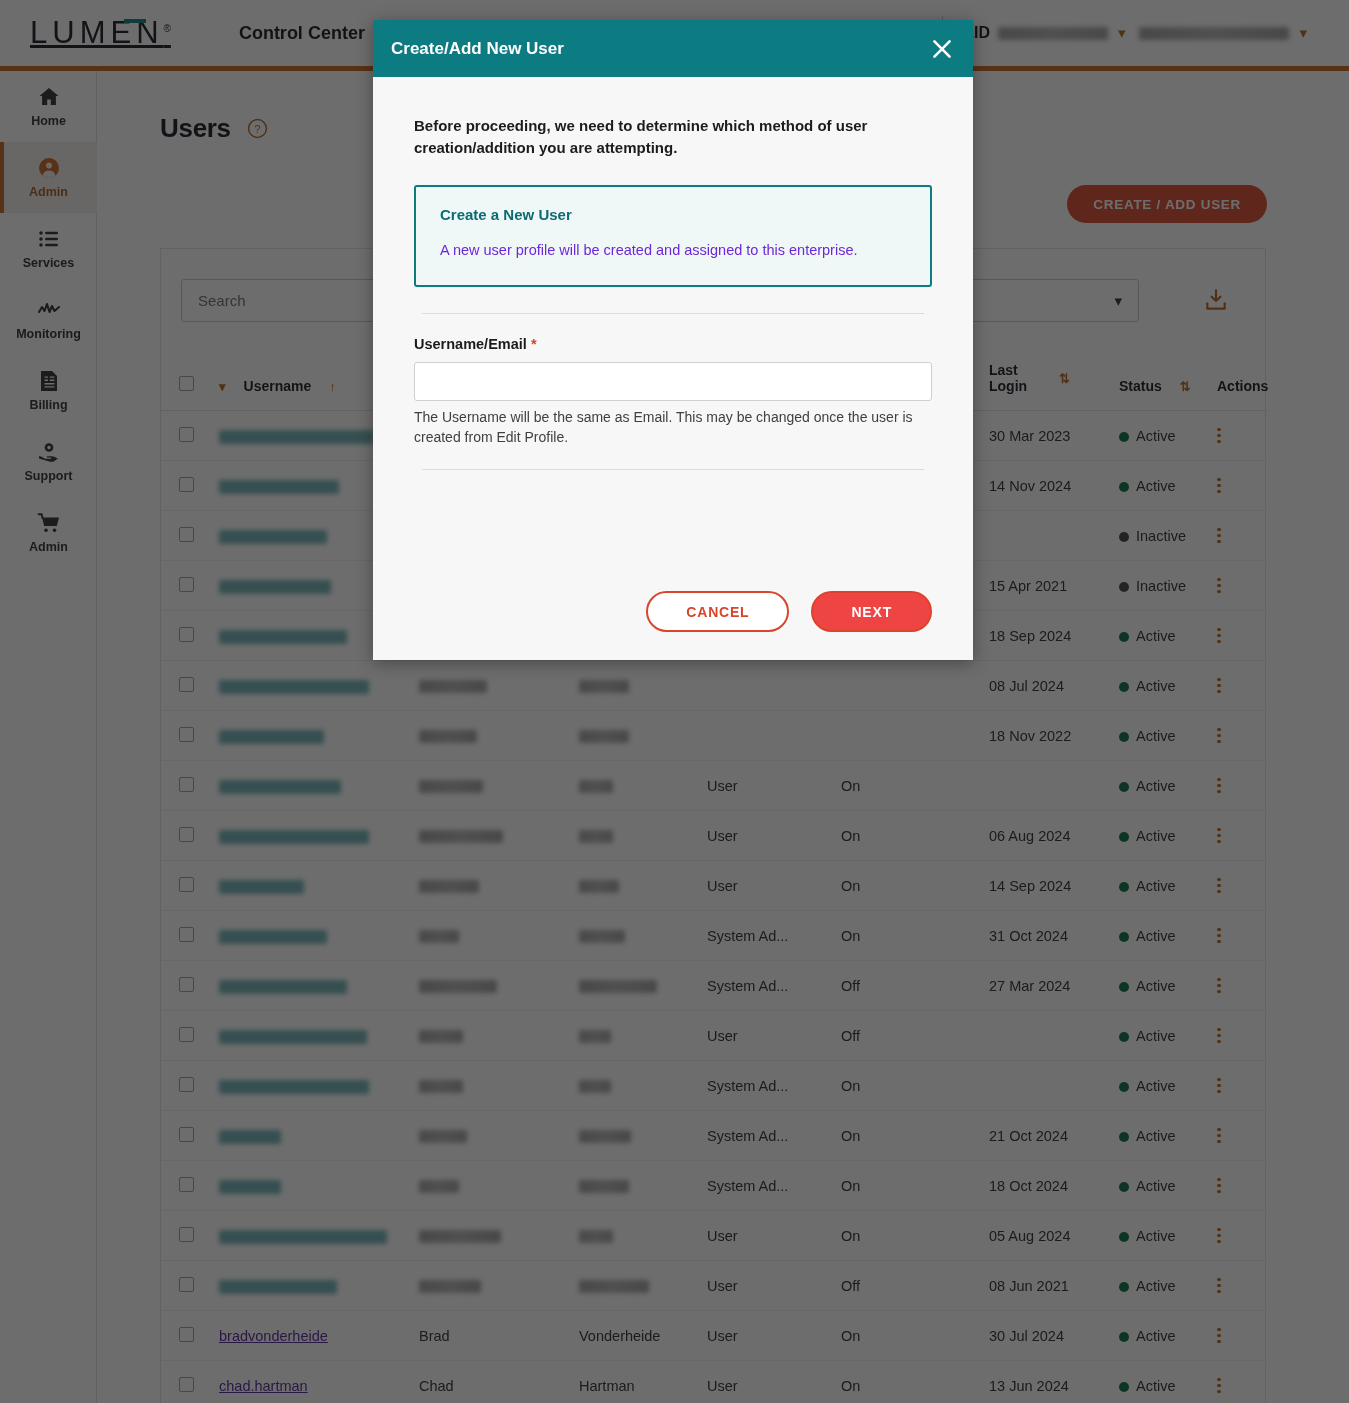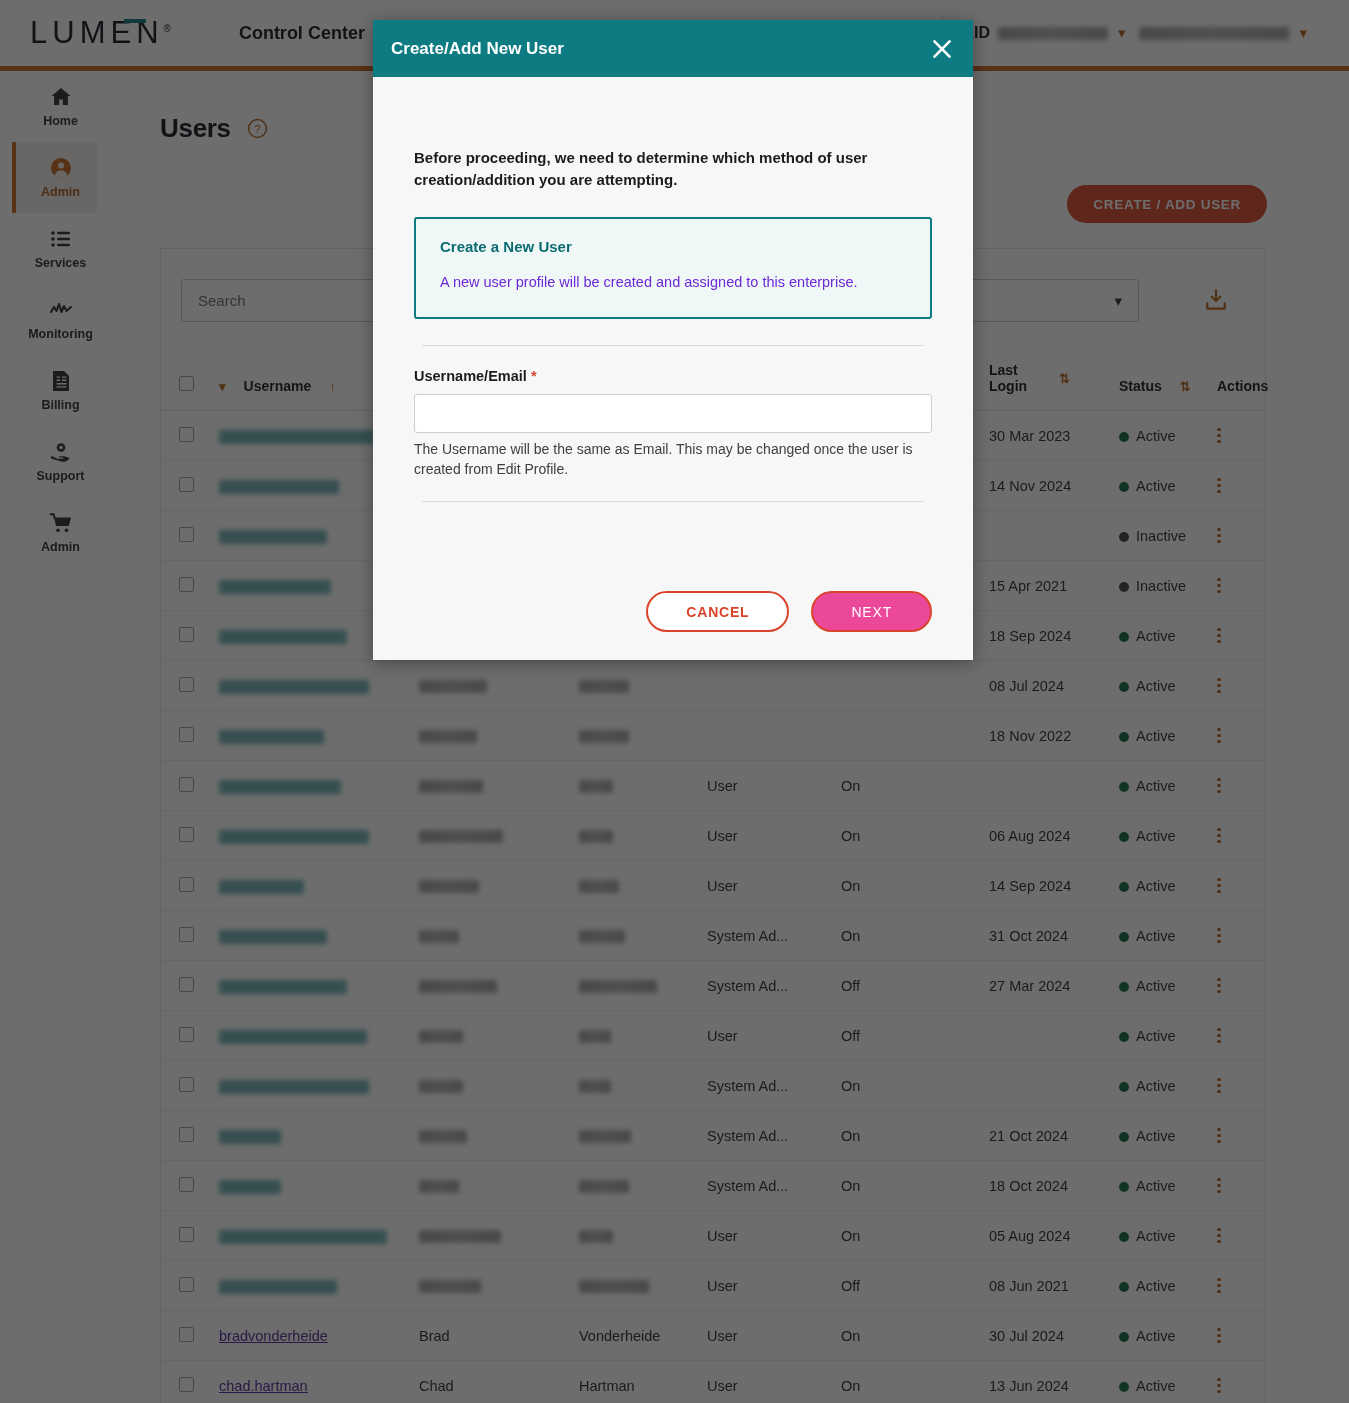--- a/index.html
+++ b/index.html
@@ -13,21 +13,21 @@
 
   
   .topbar {
     position:absolute; top:0; left:0; width:1349px; height:66px;
     background:#fff; display:flex; align-items:center;
     border-bottom: none;
   }
   .logo-wrap { margin-left:30px; display:flex; align-items:flex-start; }
   .logo-text {
     font-size:31px; letter-spacing:5px; font-weight:400; color:#14141e;
-    font-family:"Liberation Sans", sans-serif; position:relative;
+    font-family:"Liberation Sans", sans-serif; position:relative;text-decoration:underline;
   }
   .logo-bar {
     position:absolute; left:94px; top:4px; width:22px; height:4px; background:#0c7b82;
   }
   .logo-reg { font-size:10px; vertical-align:super; letter-spacing:0; color:#14141e; }
   .cc-title { margin-left:68px; font-size:18px; font-weight:bold; color:#14141e; }
   .top-right {
     margin-left:auto; display:flex; align-items:center; gap:0; padding-right:28px;
   }
   .contact-link {
@@ -41,21 +41,21 @@
     filter: blur(2.4px); opacity:.85; vertical-align:middle;
   }
   .chev { color:#b3631a; font-size:15px; margin:0 14px 0 10px; }
 
   .orange-rule {
     position:absolute; top:66px; left:0; width:1349px; height:5px; background:#c4651b;
   }
 
   
   .sidebar {
-    position:absolute; top:71px; left:12px; width:97px; height:1332px;
+    position:absolute; top:71px; left:0; width:97px; height:1332px;
     background:#ffffff; border-right:1px solid #dedede;
   }
   .nav-item {
     position:relative; width:97px; height:71px;
     display:flex; flex-direction:column; align-items:center; justify-content:center;
     gap:5px; cursor:pointer;
   }
   .nav-item.active { background:#f3efe9; }
   .nav-item.active::before {
     content:""; position:absolute; left:0; top:0; width:4px; height:71px; background:#c4651b;
@@ -125,21 +125,21 @@
     position:absolute; left:373px; top:20px; width:600px; height:640px;
     background:#f7f7f7; z-index:50; box-shadow:0 3px 16px rgba(0,0,0,.35);
     display:flex; flex-direction:column;
   }
   .modal-head {
     height:57px; background:#0c7b82; display:flex; align-items:center;
     padding:0 18px 0 18px; flex:none;
   }
   .modal-title { color:#fff; font-size:17px; font-weight:bold; }
   .modal-x { margin-left:auto; width:26px; height:26px; cursor:pointer; }
-  .modal-body { padding:38px 41px 0 41px; flex:1;margin-top:32px; }
+  .modal-body { padding:38px 41px 0 41px; flex:1; }
   .intro { font-size:15px; font-weight:bold; color:#1c1c1c; line-height:1.45; }
   .opt {
     margin-top:26px; background:#fff; border:1px solid #dcdcdc; border-radius:3px;
     padding:19px 24px 24px 24px; cursor:pointer;
   }
   .opt.selected { border:2px solid #0c7b82; background:#eff8f6; }
   .opt-title { font-size:15px; font-weight:bold; color:#1c1c1c; }
   .opt.selected .opt-title { color:#0c6b72; }
   .opt-desc { margin-top:17px; font-size:14.5px; color:#6d28d9; line-height:1.45; }
   .sep { margin:26px 8px 0 8px; height:1px; background:#dcdcdc; }
@@ -153,22 +153,22 @@
   .sep2 { margin:22px 8px 0 8px; height:1px; background:#dcdcdc; }
   .modal-foot {
     padding:0 41px 28px 41px; display:flex; justify-content:flex-end; gap:22px; align-items:center;
   }
   .btn-cancel {
     background:#fff; border:2px solid #d9442b; color:#d9442b; border-radius:22px;
     height:41px; padding:0 38px; font-size:14px; font-weight:bold; letter-spacing:.8px; cursor:pointer;
     font-family:"Liberation Sans", sans-serif;
   }
   .btn-next {
-    background:#ec4899; border:2px solid #d9442b; color:#fff; border-radius:22px;
-    height:41px; padding:0 38px; font-size:14px; font-weight:normal; letter-spacing:.8px; cursor:pointer;
+    background:#ef4444; border:2px solid #d9442b; color:#fff; border-radius:22px;
+    height:41px; padding:0 38px; font-size:14px; font-weight:bold; letter-spacing:.8px; cursor:pointer;
     font-family:"Liberation Sans", sans-serif;
   }
 </style>
 </head>
 <body>
 
 <div id="app">
 
   <div class="topbar">
     <div class="logo-wrap">

